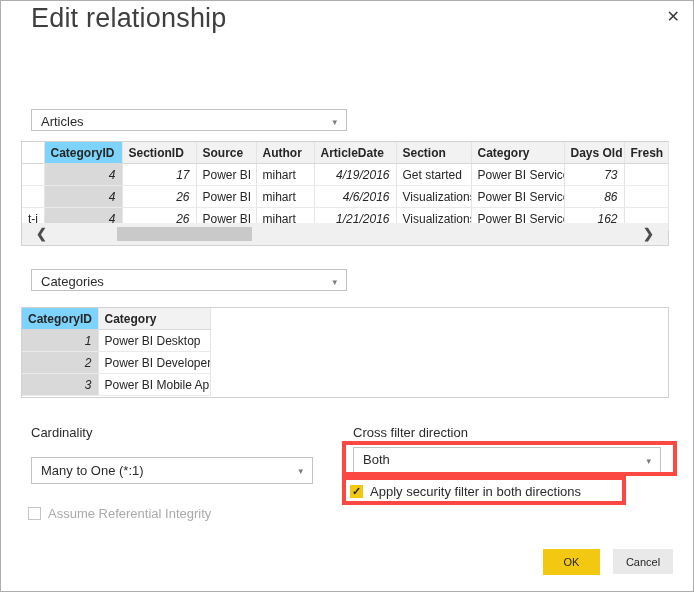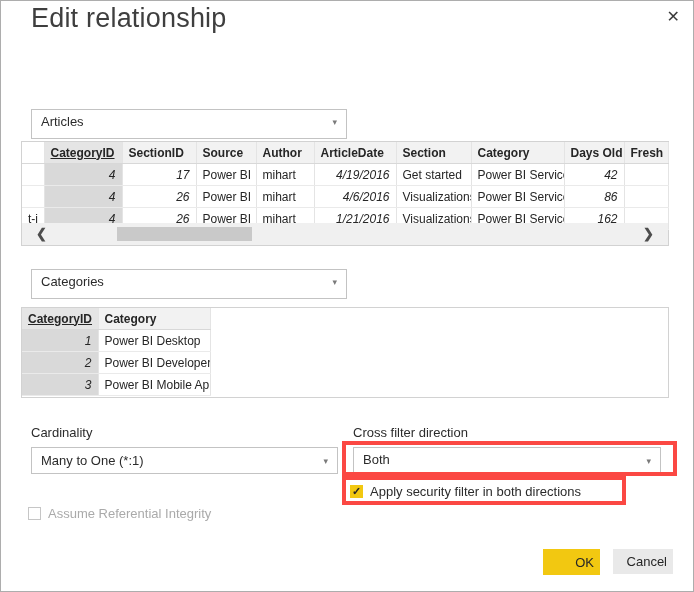--- a/index.html
+++ b/index.html
@@ -6,74 +6,74 @@
   .dialog { position:relative; width:694px; height:592px; background:#fff;
             border:1px solid #adadad; box-sizing:border-box; overflow:hidden; }
 
   .title { position:absolute; left:30px; top:2px; font-size:27px; font-weight:300;
            color:#3f3f3f; letter-spacing:0.2px; }
   .close { position:absolute; right:13px; top:8px; font-size:16px; color:#3b3b3b;
            cursor:pointer; line-height:16px; }
   .subtitle { position:absolute; left:30px; top:88px; font-size:13px; color:#2b2b2b; }
 
   
-  .dd { position:absolute; height:30px; border:1px solid #c3c3c3; background:#fff;
+  .dd { position:absolute; height:22px; border:1px solid #c3c3c3; background:#fff;
         box-sizing:border-box; font-size:13px; color:#2b2b2b; line-height:23px;
         padding-left:9px; cursor:pointer; }
   .dd .caret { position:absolute; right:9px; top:1px; color:#7a7a7a; font-size:9px; }
   .dd1 { left:30px; top:108px; width:316px; }
   .dd2 { left:30px; top:268px; width:316px; }
 
   
   .tblwrap { position:absolute; left:20px; background:#fff; border:1px solid #d2d2d2;
              box-sizing:border-box; }
   .tbl1 { top:140px; width:648px; height:105px; }
   .tbl2 { top:306px; width:648px; height:91px; }
   table { border-collapse:collapse; table-layout:fixed; font-size:12px; color:#262626; }
   .t1 { width:646px; }
   .t2 { width:188px; }
   th, td { padding:1px 6px; border-right:1px solid #e4e4e4; white-space:nowrap;
            overflow:hidden; font-weight:normal; text-align:left; height:19px; }
   th { font-weight:bold; background:#f2f2f2; border-bottom:1px solid #d8d8d8; }
   td { border-bottom:1px solid #eaeaea; }
-  th.sel { background:#e5e5e5;text-decoration:underline; }
+  th.sel { background:#7dd3fc; }
   td.sel { background:#d9d9d9; }
   .num { font-style:italic; text-align:right; }
   .blank-h { background:#fff; }
 
   
   .hscroll { position:absolute; left:0; right:0; bottom:0; height:22px; background:#f0f0f0; }
   .hs-left  { position:absolute; left:14px; top:3px; font-size:13px; font-weight:bold; color:#4d4d4d; cursor:pointer; }
   .hs-right { position:absolute; right:14px; top:3px; font-size:13px; font-weight:bold; color:#4d4d4d; cursor:pointer; }
   .hs-thumb { position:absolute; left:95px; top:4px; width:135px; height:14px; background:#c9c9c9; cursor:pointer; }
 
   
   .fieldlabel { position:absolute; top:424px; font-size:13px; color:#2b2b2b; }
   .lbl-card  { left:30px; }
   .lbl-cross { left:352px; }
-  .dd-card  { left:30px;  top:446px; width:307px; height:27px; line-height:25px; }
+  .dd-card  { left:30px;  top:456px; width:282px; height:27px; line-height:25px; }
   .dd-cross { left:352px; top:446px; width:308px; height:26px; line-height:24px; }
 
   .redbox { position:absolute; border:4px solid #fb4843; pointer-events:none; box-sizing:border-box; }
   .red1 { left:341px; top:440px; width:335px; height:35px; }
   .red2 { left:341px; top:475px; width:284px; height:29px; }
 
   .cbrow { position:absolute; height:15px; }
   .cb { display:inline-block; width:13px; height:13px; vertical-align:middle;
         text-align:center; line-height:13px; font-size:11px; cursor:pointer; box-sizing:border-box; }
   .cb.checked { background:#F2C811; color:#262626; font-weight:bold; }
   .cb.empty { background:#fff; border:1px solid #c6c6c6; color:transparent; }
   .cblabel { font-size:13px; color:#2b2b2b; vertical-align:middle; margin-left:7px; }
   .cblabel.disabled { color:#aaaaaa; }
   .row-active { left:27px;  top:479px; }
   .row-security { left:349px; top:481px; }
   .row-referential { left:27px; top:503px; }
 
-  .btn { position:absolute; top:548px; border:none; font-size:13px; color:#262626;
-         text-align:right; cursor:pointer; font-family:"Liberation Sans", sans-serif; }
+  .btn { position:absolute; top:548px; border:none; font-size:11px; color:#262626;
+         text-align:center; cursor:pointer; font-family:"Liberation Sans", sans-serif; }
   .btn-ok { left:542px; width:57px; height:26px; background:#F2C811; }
   .btn-cancel { left:612px; width:60px; height:25px; background:#e9e9e9; }
 </style>
 </head>
 <body>
 
 <div class="dialog">
 
   <div class="title">Edit relationship</div>
   <div class="close">✕</div>
@@ -112,21 +112,21 @@
       </tr>
       <tr>
         <td></td>
         <td class="sel num">4</td>
         <td class="num">17</td>
         <td>Power BI</td>
         <td>mihart</td>
         <td class="num">4/19/2016</td>
         <td>Get started</td>
         <td>Power BI Service</td>
-        <td class="num">42</td>
+        <td class="num">73</td>
         <td></td>
       </tr>
       <tr>
         <td></td>
         <td class="sel num">4</td>
         <td class="num">26</td>
         <td>Power BI</td>
         <td>mihart</td>
         <td class="num">4/6/2016</td>
         <td>Visualizations</td>

